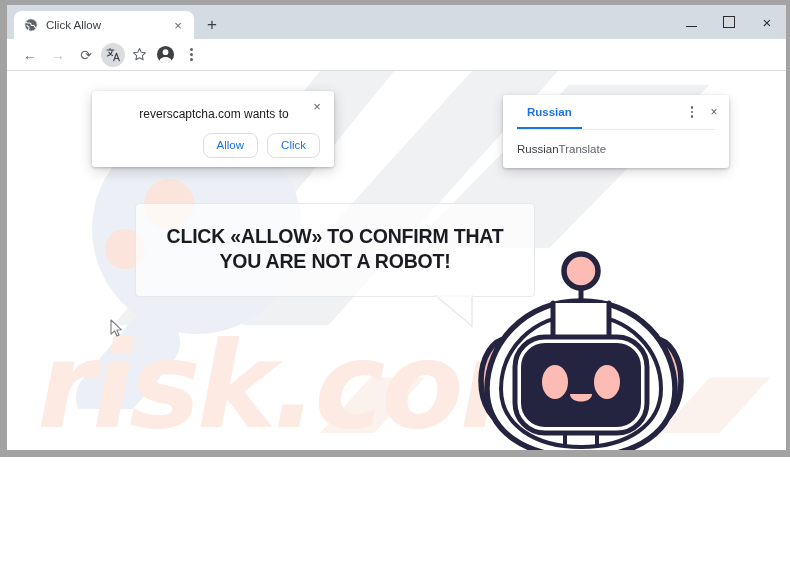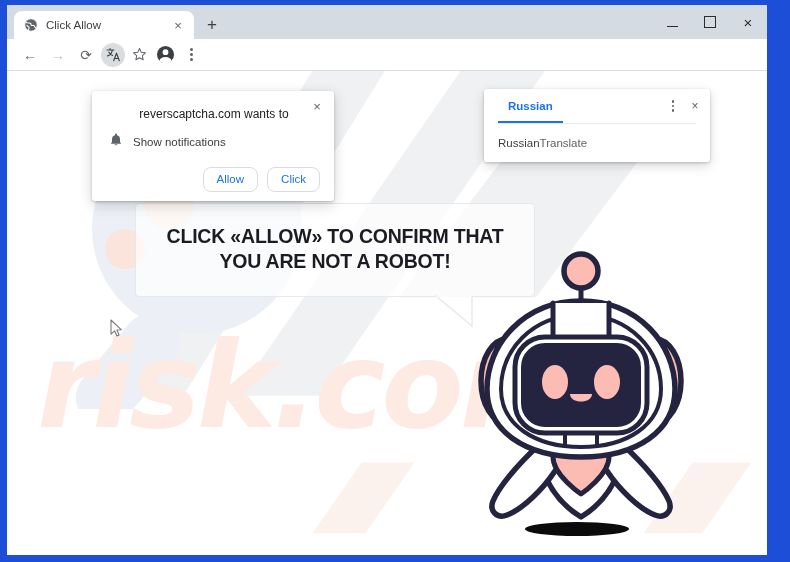--- a/index.html
+++ b/index.html
@@ -9,23 +9,23 @@
     height: 562px;
     overflow: hidden;
     background: #ffffff;
     font-family: "Liberation Sans", sans-serif;
   }
 
   
   #frame {
     position: relative;
     width: 790px;
-    height: 562px;
-    background: #1d4ed8;
-    padding: 5px 23px 7px 7px;
+    height: 457px;
+    background: #a3a3a3;
+    padding: 5px 4px 7px 7px;
   }
 
   #browser {
     position: relative;
     width: 100%;
     height: 100%;
     background: #ffffff;
     overflow: hidden;
     display: flex;
     flex-direction: column;
@@ -257,21 +257,21 @@
     border: 1px solid #dadce0;
     border-radius: 8px;
     padding: 5px 13px;
     font-family: "Liberation Sans", sans-serif;
     line-height: 1.1;
   }
 
   
   .xlate {
     position: absolute;
-    right: 57px; top: 18px;
+    right: 57px; top: 24px;
     width: 226px;
     background: #ffffff;
     border-radius: 3px;
     box-shadow: 0 1px 3px rgba(0,0,0,.2), 0 4px 12px rgba(0,0,0,.15);
     z-index: 30;
     overflow: hidden;
   }
   .xlate-tabs {
     display: flex;
     align-items: center;
@@ -491,29 +491,20 @@
         <div class="speech-text">CLICK «ALLOW» TO CONFIRM THAT YOU ARE NOT A ROBOT!</div>
         <svg class="speech-tail" viewBox="0 0 36 32">
           <path d="M0 0 L36 0 L36 30 Z" fill="rgba(255,255,255,0.72)" stroke="#e6e8ea" stroke-width="1.4"></path>
           <path d="M0 0 L36 0" stroke="rgba(255,255,255,0.72)" stroke-width="2.6"></path>
         </svg>
       </div>
 
       <div class="permbubble">
         <div class="perm-close">×</div>
         <div class="perm-title">reverscaptcha.com wants to</div>
-        <div class="perm-row">
-          <span>
-            <svg width="12" height="14" viewBox="0 0 12 14">
-              <path d="M6 0.6 a1 1 0 0 1 1 1 V2.2 a4 4 0 0 1 3 3.8 V9 l1.2 1.8 H0.8 L2 9 V6 a4 4 0 0 1 3-3.8 V1.6 a1 1 0 0 1 1-1 Z" fill="#5f6368"></path>
-              <path d="M4.4 11.2 a1.7 1.7 0 0 0 3.2 0 Z" fill="#5f6368"></path>
-            </svg>
-          </span>
-          <span class="perm-row-label">Show notifications</span>
-        </div>
         <div class="perm-actions">
           <button class="permbtn">Allow</button>
           <button class="permbtn">Click</button>
         </div>
       </div>
 
       <div class="xlate">
         <div class="xlate-tabs">
           <div class="xlate-tab sel">Russian</div>
           <div class="xlate-spacer"></div>

